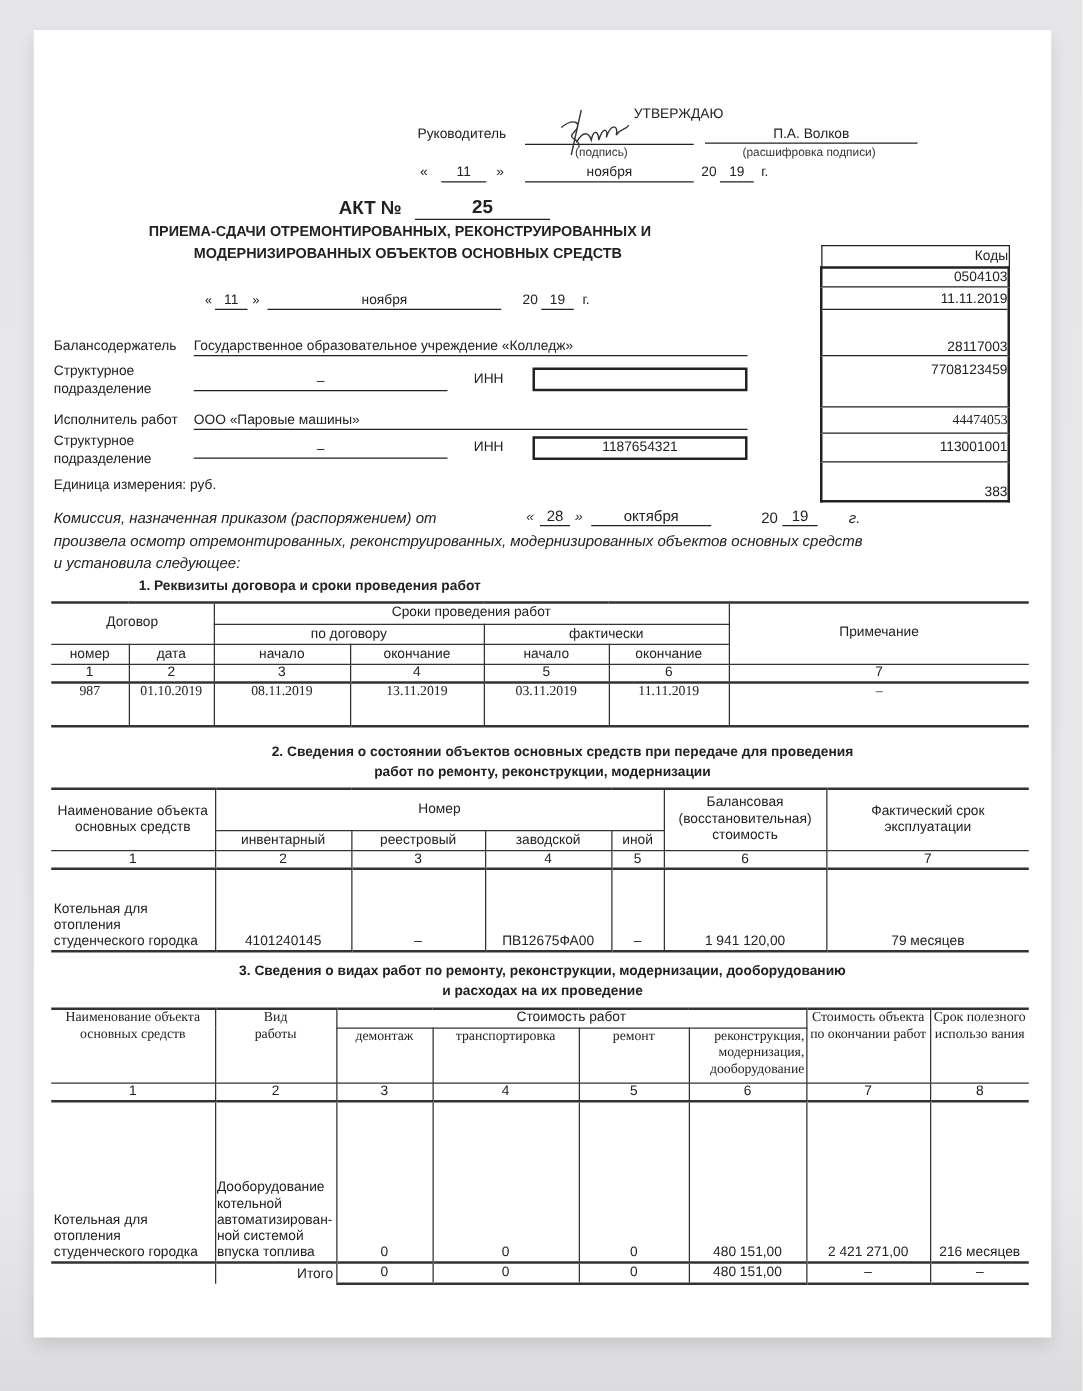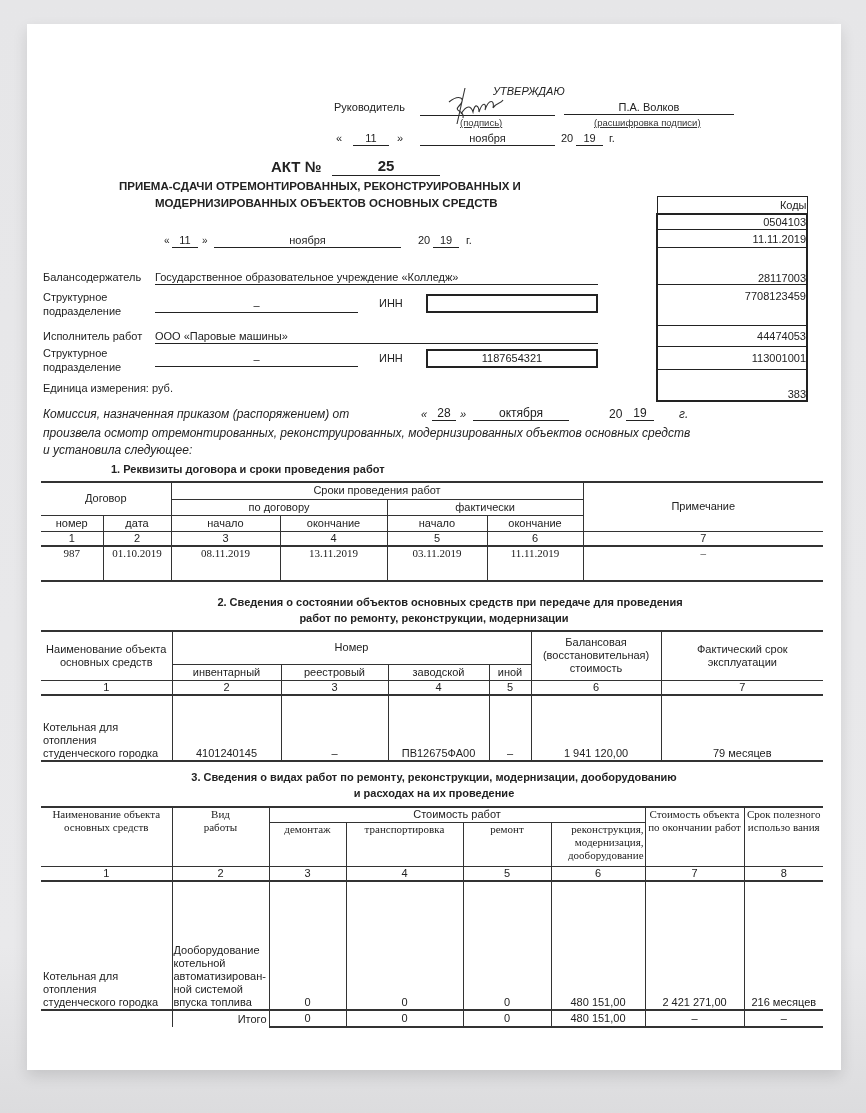--- a/index.html
+++ b/index.html
@@ -11,21 +11,21 @@
   .page {
     position:absolute; left:27px; top:24px; width:814px; height:1046px;
     background:#fff; box-shadow: 0 6px 14px rgba(0,0,0,0.12);
   }
   .abs { position:absolute; white-space:nowrap; }
   .t11 { font-size:11px; }
   .t10 { font-size:10px; }
   .t12 { font-size:12px; }
   .line { position:absolute; border-bottom:1px solid #222; height:0; }
   .u { position:absolute; text-align:center; border-bottom:1px solid #222; font-size:11px; line-height:13px; }
-  .small { font-size:9.5px; color:#333;text-decoration:underline; }
+  .small { font-size:9.5px; color:#333; }
   .bold { font-weight:bold; }
   .italic { font-style:italic; }
 
   
   .codes { position:absolute; left:629px; top:172px; width:152px; border-collapse:collapse; font-size:11px; }
   .codes td { border:1px solid #222; text-align:right; padding:0; }
   .codes .thick td { border-left:2px solid #222; border-right:2px solid #222; }
 
   .innbox { position:absolute; border:2px solid #222; height:15px; font-size:11px; text-align:center; line-height:15px; }
 
@@ -39,21 +39,21 @@
   td.l { text-align:left !important; }
   td.bot { vertical-align:bottom; }
   td.top { vertical-align:top;font-family:Liberation Serif, serif; }
   .sig { position:absolute; left:418px; top:60px; width:62px; height:44px; }
 </style>
 </head>
 <body>
 
 <div class="page">
 
-  <span class="abs t11" style="left:466px;top:61px;font-style:italic;">УТВЕРЖДАЮ</span>
+  <span class="abs t11" style="left:480px;top:61px;">УТВЕРЖДАЮ</span>
   <span class="abs t11" style="left:307px;top:77px;">Руководитель</span>
   <div class="line" style="left:393px;top:91px;width:135px;"></div>
   <svg class="sig" viewBox="0 0 62 44">
     <path d="M20 4 L12 40 M4 18 C14 10 22 14 14 22 C8 28 20 26 18 34 M16 30 C22 20 26 22 28 28 C30 18 34 22 34 28 C38 16 42 20 40 26 C44 14 50 16 48 24 C52 18 56 20 58 16" fill="none" stroke="#333" stroke-width="1.1"></path>
   </svg>
   <span class="abs small" style="left:433px;top:93px;">(подпись)</span>
   <div class="u" style="left:537px;top:77px;width:170px;">П.А. Волков</div>
   <span class="abs small" style="left:567px;top:93px;">(расшифровка подписи)</span>
 
   <span class="abs t11" style="left:309px;top:108px;">«</span>
@@ -88,21 +88,21 @@
     <tr class="thick">
           <td style="height:17px;">11.11.2019</td>
         </tr>
     <tr class="thick">
           <td style="height:36px;vertical-align:bottom;">28117003</td>
         </tr>
     <tr class="thick">
           <td style="height:35px;vertical-align:top;padding-top:5px;">7708123459</td>
         </tr>
     <tr class="thick">
-          <td style="height:20px;">44474053</td>
+          <td style="height:20px;font-family:Liberation Serif, serif;">44474053</td>
         </tr>
     <tr class="thick">
           <td style="height:22px;">113001001</td>
         </tr>
     <tr class="thick">
           <td style="height:30px;vertical-align:bottom;border-bottom:2px solid #222;">383</td>
         </tr>
   </tbody>
     </table>
 

